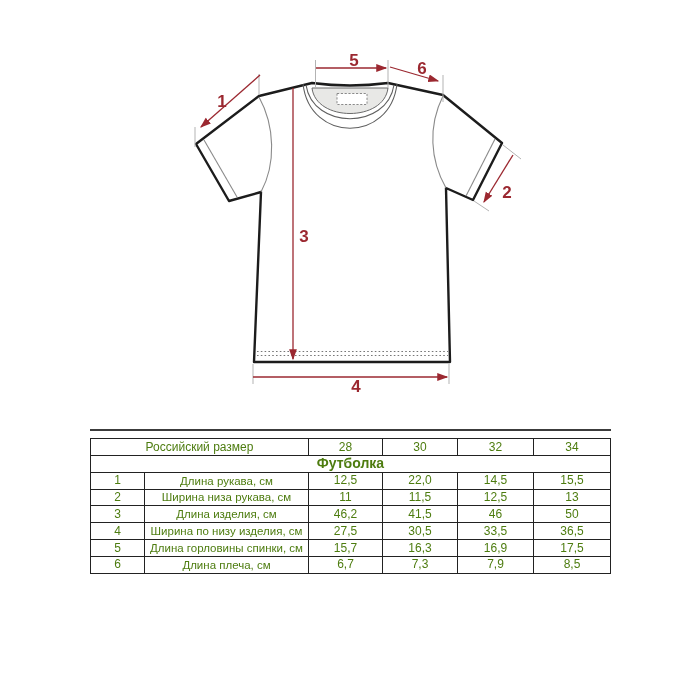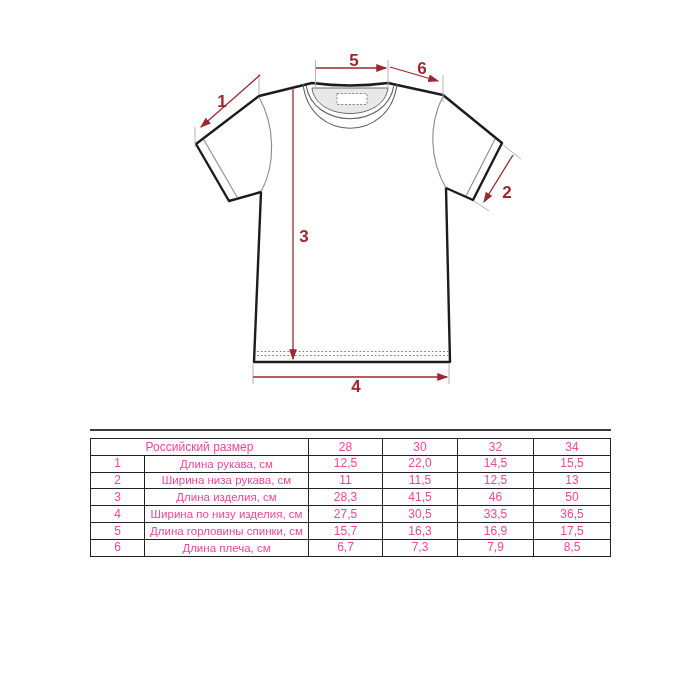--- a/index.html
+++ b/index.html
@@ -6,21 +6,21 @@
   .canvas{
     position:relative;width:700px;height:700px;background:#ffffff;overflow:hidden;
     font-family:"Liberation Sans",sans-serif;color:#151515;
   }
   svg text{font-family:"Liberation Sans",sans-serif;}
   .dim-num{font-size:17px;font-weight:700;fill:#9b2830;}
   .rule{position:absolute;left:90px;top:429px;width:521px;height:1.5px;background:#3c3c3c;}
   table.size-table{
     position:absolute;left:90px;top:438px;width:521px;
     border-collapse:collapse;table-layout:fixed;
-    font-size:12px;color:#ec4899;
+    font-size:12px;color:#4d7c0f;
   }
   table.size-table td{
     border:1px solid #222222;height:15.8px;padding:0 2px;
     text-align:center;line-height:1.05;white-space:nowrap;overflow:hidden;
   }
   table.size-table{border:1.5px solid #222222;}
   td.name-cell{text-align:left;padding-left:4px;font-size:11.5px;margin-left:14px;}
   tr.section-row td{font-weight:700;font-size:14px;height:16px;}
 </style>
 </head>
@@ -92,40 +92,43 @@
         <col style="width:77px">
     </colgroup>
     <tbody>
       <tr>
         <td colspan="2">Российский размер</td>
         <td>28</td>
         <td>30</td>
         <td>32</td>
         <td>34</td>
       </tr>
+      <tr class="section-row">
+        <td colspan="6">Футболка</td>
+      </tr>
       <tr>
         <td>1</td>
         <td class="name-cell">Длина рукава, см</td>
         <td>12,5</td>
         <td>22,0</td>
         <td>14,5</td>
         <td>15,5</td>
       </tr>
       <tr>
         <td>2</td>
         <td class="name-cell">Ширина низа рукава, см</td>
         <td>11</td>
         <td>11,5</td>
         <td>12,5</td>
         <td>13</td>
       </tr>
       <tr>
         <td>3</td>
         <td class="name-cell">Длина изделия, см</td>
-        <td>28,3</td>
+        <td>46,2</td>
         <td>41,5</td>
         <td>46</td>
         <td>50</td>
       </tr>
       <tr>
         <td>4</td>
         <td class="name-cell">Ширина по низу изделия, см</td>
         <td>27,5</td>
         <td>30,5</td>
         <td>33,5</td>

